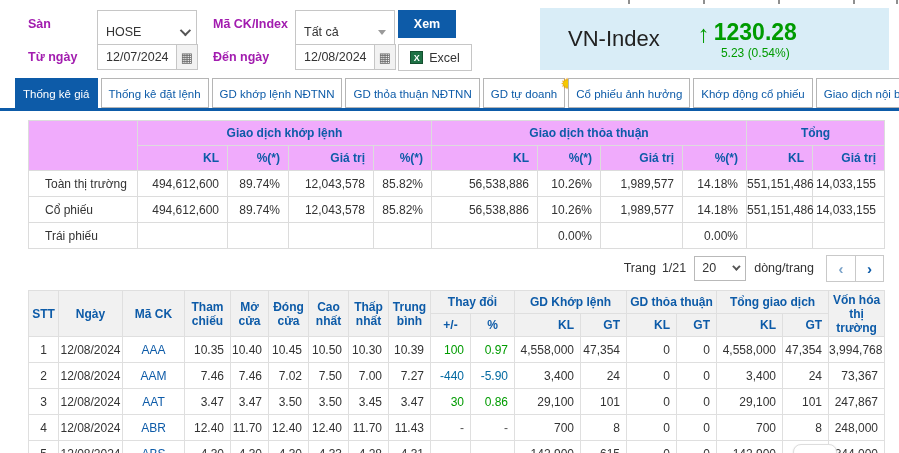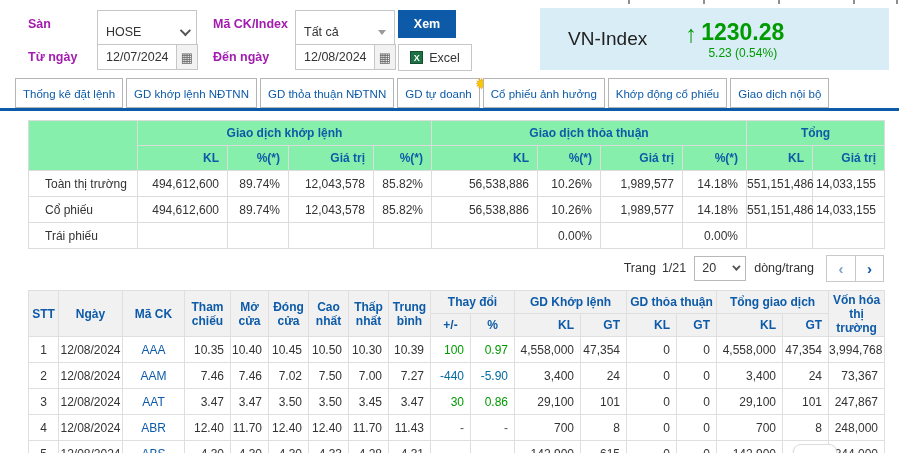--- a/index.html
+++ b/index.html
@@ -33,42 +33,42 @@
     display:flex; align-items:center; justify-content:center; gap:6px; cursor:pointer;
   }
   .xlicon { width:13px; height:13px; background:#1e7145; color:#fff; font-size:9px; font-weight:bold;
     display:flex; align-items:center; justify-content:center; border:1px solid #14502f; }
 
   
   .index-panel {
     position:absolute; left:540px; top:8px; width:349px; height:62px; background:#d9edf7;
     display:flex; align-items:center;
   }
-  .index-name { font-size:19px; color:#222; margin-left:28px; }
+  .index-name { font-size:22px; color:#222; margin-left:28px; }
   .index-main { display:flex; align-items:flex-start; margin-left:38px; }
   .index-arrow { color:#009b00; font-size:24px; font-weight:900; line-height:30px; margin-right:4px; }
   .index-value { color:#009b00; font-size:23px; font-weight:bold; line-height:26px; }
   .index-change { color:#009b00; font-size:12px; text-align:center; margin-top:1px; }
 
   
   .tabs { position:absolute; left:15px; top:78px; display:flex; gap:3px; }
   .tab {
     position:relative; height:30px; line-height:30px; padding:0 7px; border:1px solid #b5b5b5;
     background:#fff; color:#0d5ba8; font-size:11.5px; white-space:nowrap; cursor:pointer;
   }
   .tab.active { background:#0d5ba8; border-color:#0d5ba8; color:#fff; }
   .tabs-underline { position:absolute; left:0; top:108px; width:899px; height:3px; background:#0d5ba8; }
   .new-badge { position:absolute; right:-9px; top:-10px; font-size:15px; color:#f5c800;
     text-shadow:0 0 1px #b93c00; pointer-events:none; }
 
   
   table { border-collapse:collapse; table-layout:fixed; background:#fff; }
   .summary-table { position:absolute; left:28px; top:120px; width:856px; }
   .summary-table th, .summary-table td { border:1px solid #dcdcdc; font-size:12px; }
-  .summary-table th { background:#86efac; color:#0d5ba8; font-weight:bold; height:25px; text-align:center; }
+  .summary-table th { background:#f0abfc; color:#0d5ba8; font-weight:bold; height:25px; text-align:center; }
   .summary-table td { height:26px; }
   .summary-table td.lbl { text-align:left; padding-left:16px; color:#333; }
   .summary-table td.num { text-align:right; padding-right:8px; color:#333; }
 
   .pager { position:absolute; top:254px; right:15px; height:28px; display:flex; align-items:center; gap:8px; font-size:12.5px; color:#333; }
   .pager .pword { margin-right:-2px; }
   .psize { width:52px; height:25px; border:1px solid #b9b9b9; display:flex; align-items:center; justify-content:space-between; padding:0 7px; cursor:pointer; background:#fff; }
   .psize .chev { width:6px; height:6px; border-width:2px; }
   .pbtns { display:flex; margin-left:4px; }
   .pbtn { width:29px; height:27px; border:1px solid #c9c9c9; display:flex; align-items:center; justify-content:center;
@@ -134,20 +134,21 @@
       <div class="index-value">1230.28</div>
       <div class="index-change">
         <span>5.23</span>
         <span>(0.54%)</span>
       </div>
     </div>
   </div>
 </div>
 
 <div class="tabs">
+  <div class="tab active">Thống kê giá</div>
   <div class="tab">Thống kê đặt lệnh</div>
   <div class="tab">GD khớp lệnh NĐTNN</div>
   <div class="tab">GD thỏa thuận NĐTNN</div>
   <div class="tab">
     <span>GD tự doanh</span>
     <span class="new-badge">✹</span>
   </div>
   <div class="tab">Cổ phiếu ảnh hưởng</div>
   <div class="tab">Khớp động cổ phiếu</div>
   <div class="tab">Giao dịch nội bộ</div>

